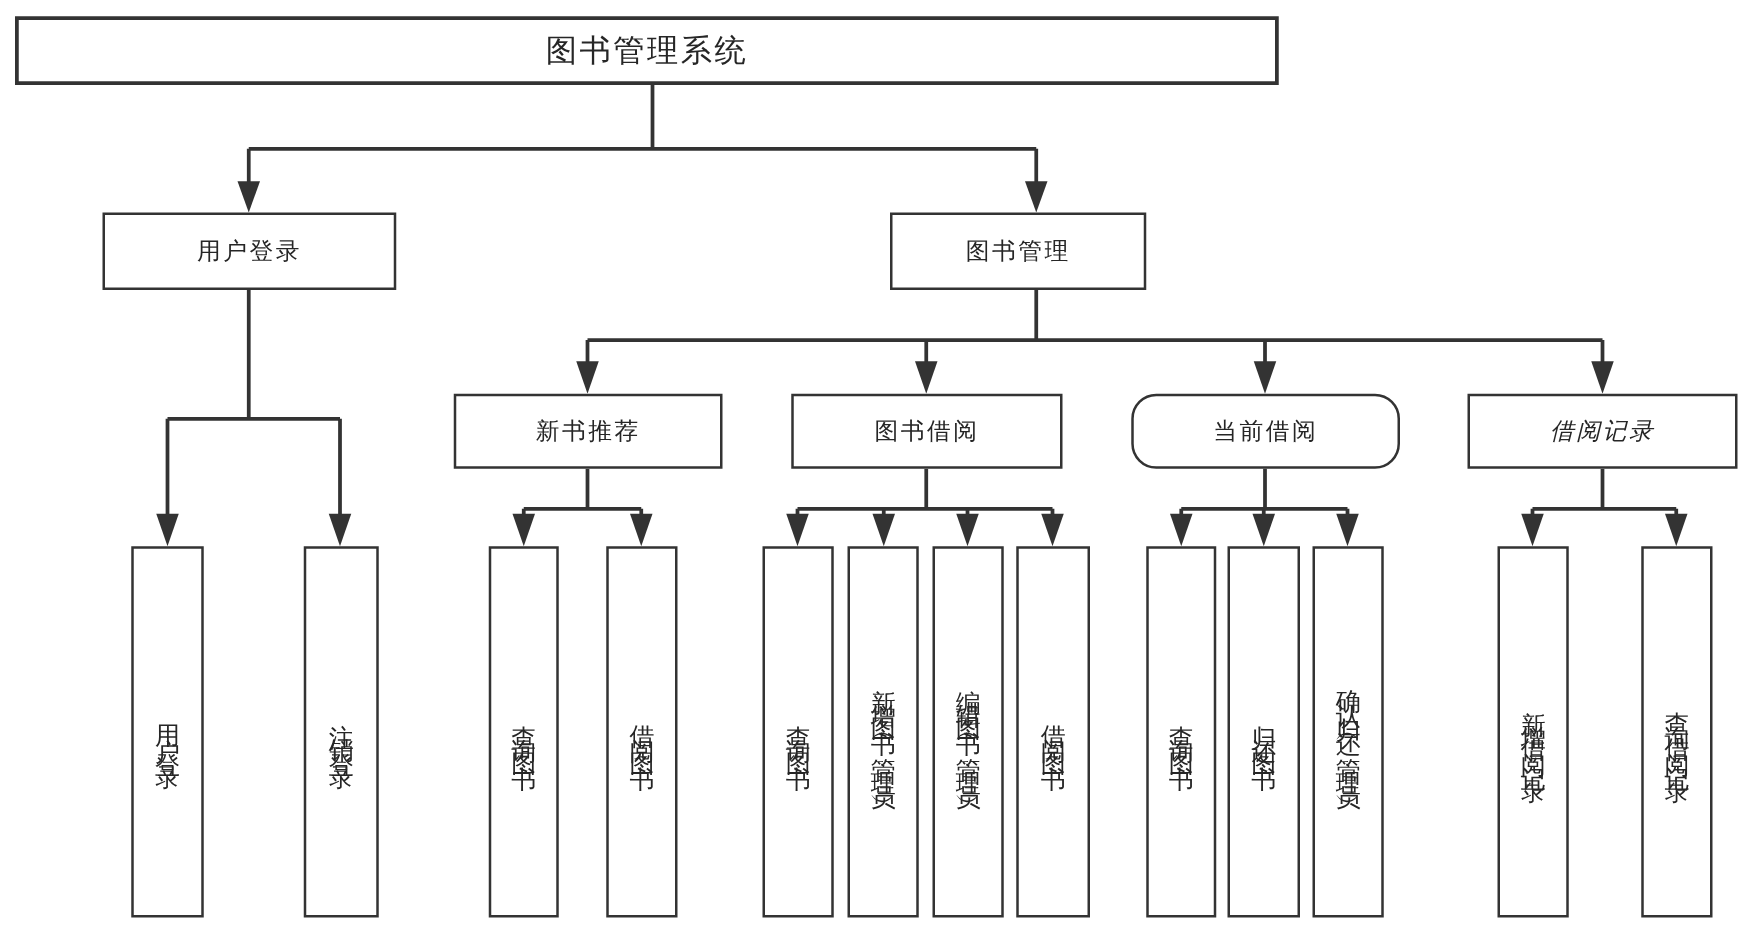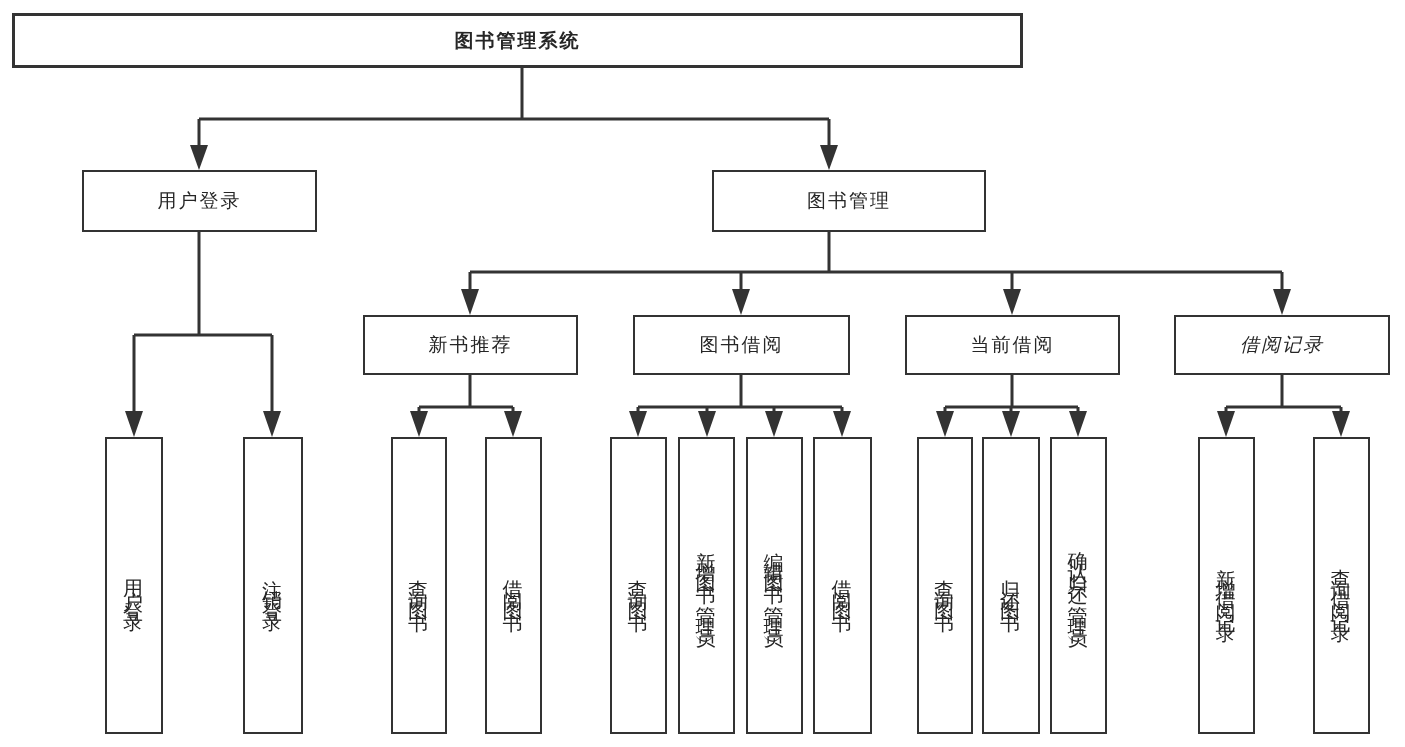--- a/index.html
+++ b/index.html
@@ -21,21 +21,21 @@
   #edges polygon{fill:var(--line);stroke:none;}
   .hbox{
     position:absolute;
     box-sizing:border-box;
     background:var(--background);
     border:2.5px solid var(--line);
     display:flex;align-items:center;justify-content:center;
     font-size:19px;color:var(--text);letter-spacing:2px;
     z-index:2;
   }
-  .hbox.root{border-width:3px;font-size:19px;font-weight:bold;}
+  .hbox.root{border-width:3px;font-size:25px;}
   .leaf{
     position:absolute;
     box-sizing:border-box;
     top:437px;height:297px;
     background:var(--background);
     border:2.5px solid var(--line);
     display:flex;align-items:center;justify-content:center;
     writing-mode:vertical-rl;
     text-orientation:mixed;
     font-size:20px;letter-spacing:11px;color:var(--text);
@@ -99,31 +99,31 @@
     </g>
   </svg>
 
   <div class="hbox root" style="left:12px;top:13px;width:1011px;height:55px;">
     <span>图书管理系统</span>
   </div>
 
   <div class="hbox" style="left:82px;top:170px;width:235px;height:62px;">
     <span>用户登录</span>
   </div>
-  <div class="hbox" style="left:712px;top:170px;width:274px;height:62px;">
+  <div class="hbox" style="left:712px;top:170px;width:205px;height:62px;">
     <span>图书管理</span>
   </div>
 
   <div class="hbox" style="left:363px;top:315px;width:215px;height:60px;">
     <span>新书推荐</span>
   </div>
   <div class="hbox" style="left:633px;top:315px;width:217px;height:60px;">
     <span>图书借阅</span>
   </div>
-  <div class="hbox" style="left:905px;top:315px;width:215px;height:60px;">
+  <div class="hbox" style="left:905px;top:315px;width:215px;height:60px;border-radius:20px;">
     <span>当前借阅</span>
   </div>
   <div class="hbox" style="left:1174px;top:315px;width:216px;height:60px;font-style:italic;">
     <span>借阅记录</span>
   </div>
 
   <div class="leaf" style="left:105px;width:58px;">
       <span>用户登录</span>
     </div>
   <div class="leaf" style="left:243px;width:60px;">

